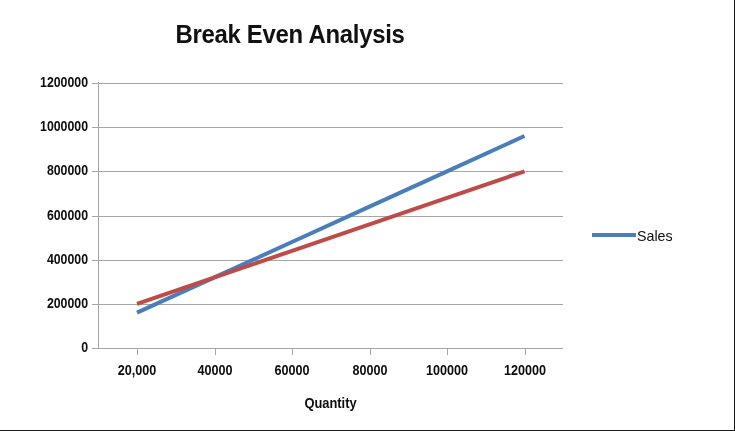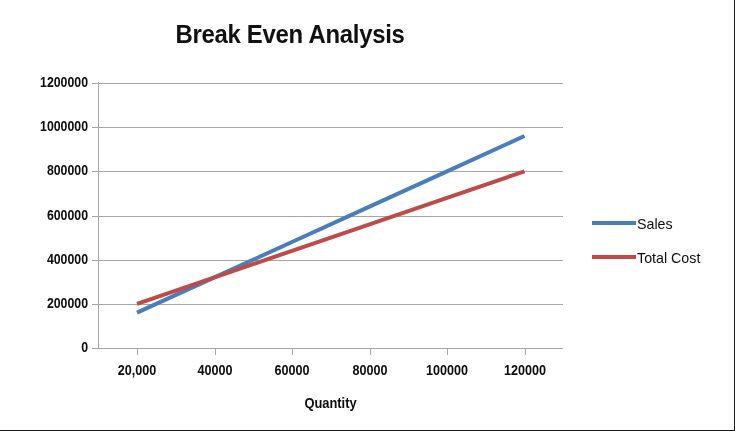--- a/index.html
+++ b/index.html
@@ -141,21 +141,21 @@
     top: 0;
     width: 465px;
     height: 265px;
     overflow: visible;
   }
 
   
   #legend {
     position: absolute;
     left: 592px;
-    top: 206px;
+    top: 218px;
     width: 140px;
   }
   .legend-entry {
     display: flex;
     align-items: center;
     height: 34px;
   }
   .legend-swatch {
     width: 44px;
     height: 4px;
@@ -232,19 +232,15 @@
       </svg>
   </div>
 
   <div id="x-axis-title">Quantity</div>
 
   <div id="legend">
       <div class="legend-entry">
         <div class="legend-swatch" style="background: rgb(74, 126, 187);"></div>
         <div class="legend-text">Sales</div>
       </div>
-      <div class="legend-entry">
-        <div class="legend-swatch" style="background: rgb(190, 75, 72);"></div>
-        <div class="legend-text">Total Cost</div>
-      </div>
     </div>
 
 </div>
 
 </body></html>

